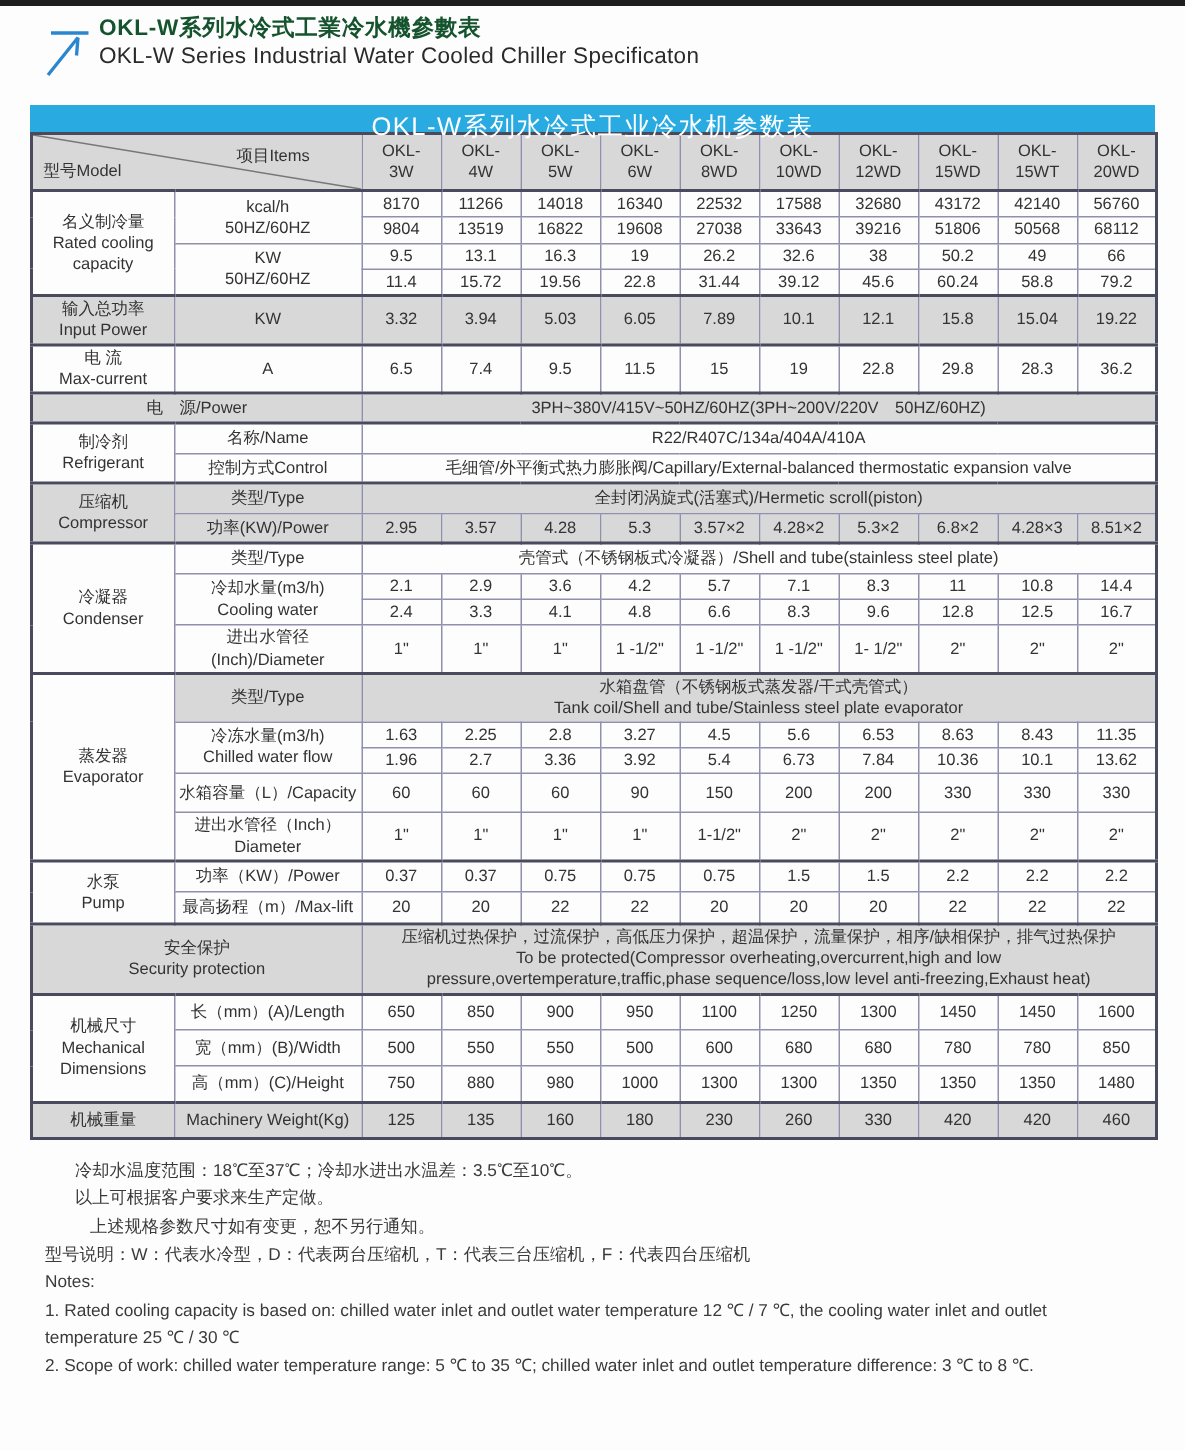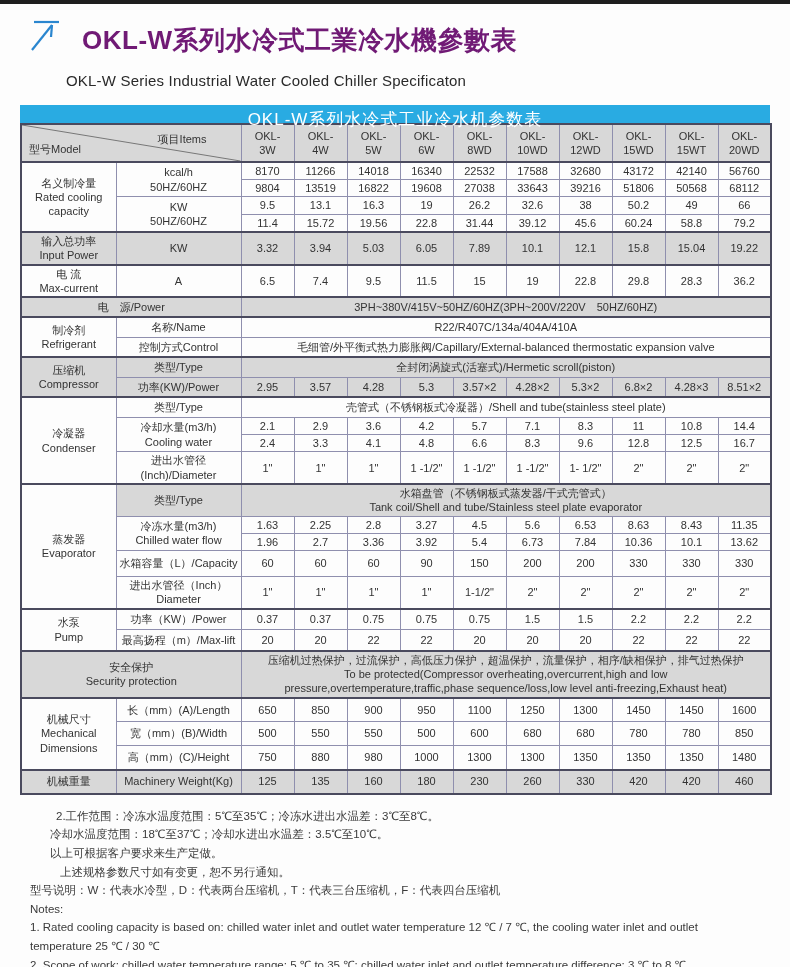--- a/index.html
+++ b/index.html
@@ -7,21 +7,21 @@
   body {
     width:790px; height:967px; overflow:hidden;
     background:#fdfdfd; color:#333;
     font-family:"Liberation Sans", sans-serif;
     --accent:#29abe2; --shade:#d8d8d8; --bd-thin:#8f8fae; --bd-thick:#4a4a5e;
   }
   .topstrip { height:4px; background:#1e1e1e; }
 
   .docheader { display:flex; align-items:flex-start; padding:6px 0 0 26px; }
   .brandarrow { width:40px; height:42px; flex:0 0 40px; margin-top:2px; }
-  .titles h1 { margin:16px; font-size:26px; font-weight:600; color:#701a75; letter-spacing:0.5px; line-height:1.15; }
+  .titles h1 { margin:0; font-size:15px; font-weight:600; color:#14532d; letter-spacing:0.5px; line-height:1.15; }
   .titles h2 { margin:2px 0 0 0; font-size:15px; font-weight:400; color:#2a2a2a; letter-spacing:0.2px; }
 
   .tablewrap { width:750px; margin:16px 0 0 20px; }
   .bluebar { background:var(--accent); color:#fff; text-align:center; font-size:17px; height:18px; line-height:30px; letter-spacing:1px; }
 
   table.spec { width:750px; border-collapse:collapse; table-layout:fixed; font-size:11px; color:#333; border:2px solid var(--bd-thick); }
   table.spec td { border:1px solid var(--bd-thin); text-align:center; vertical-align:middle; padding:1px 2px; line-height:1.3; overflow:hidden; }
   tr.gt > td { border-top:2px solid var(--bd-thick); }
   tr.shade > td { background:var(--shade); }
   td.sh { background:var(--shade); }
@@ -386,21 +386,20 @@
           <td>330</td>
           <td>420</td>
           <td>420</td>
           <td>460</td>
         </tr>
       </tbody>
   </table>
 </div>
 
 <div class="notes">
-  <div class="ind1">2.工作范围：冷冻水温度范围：5℃至35℃；冷冻水进出水温差：3℃至8℃。</div>
   <div class="ind2">冷却水温度范围：18℃至37℃；冷却水进出水温差：3.5℃至10℃。</div>
   <div class="ind2">以上可根据客户要求来生产定做。</div>
   <div class="ind3">上述规格参数尺寸如有变更，恕不另行通知。</div>
   <div>型号说明：W：代表水冷型，D：代表两台压缩机，T：代表三台压缩机，F：代表四台压缩机</div>
   <div>Notes:</div>
   <div>1. Rated cooling capacity is based on: chilled water inlet and outlet water temperature 12 ℃ / 7 ℃, the cooling water inlet and outlet</div>
   <div>temperature 25 ℃ / 30 ℃</div>
   <div>2. Scope of work: chilled water temperature range: 5 ℃ to 35 ℃; chilled water inlet and outlet temperature difference: 3 ℃ to 8 ℃.</div>
 
 </div>

